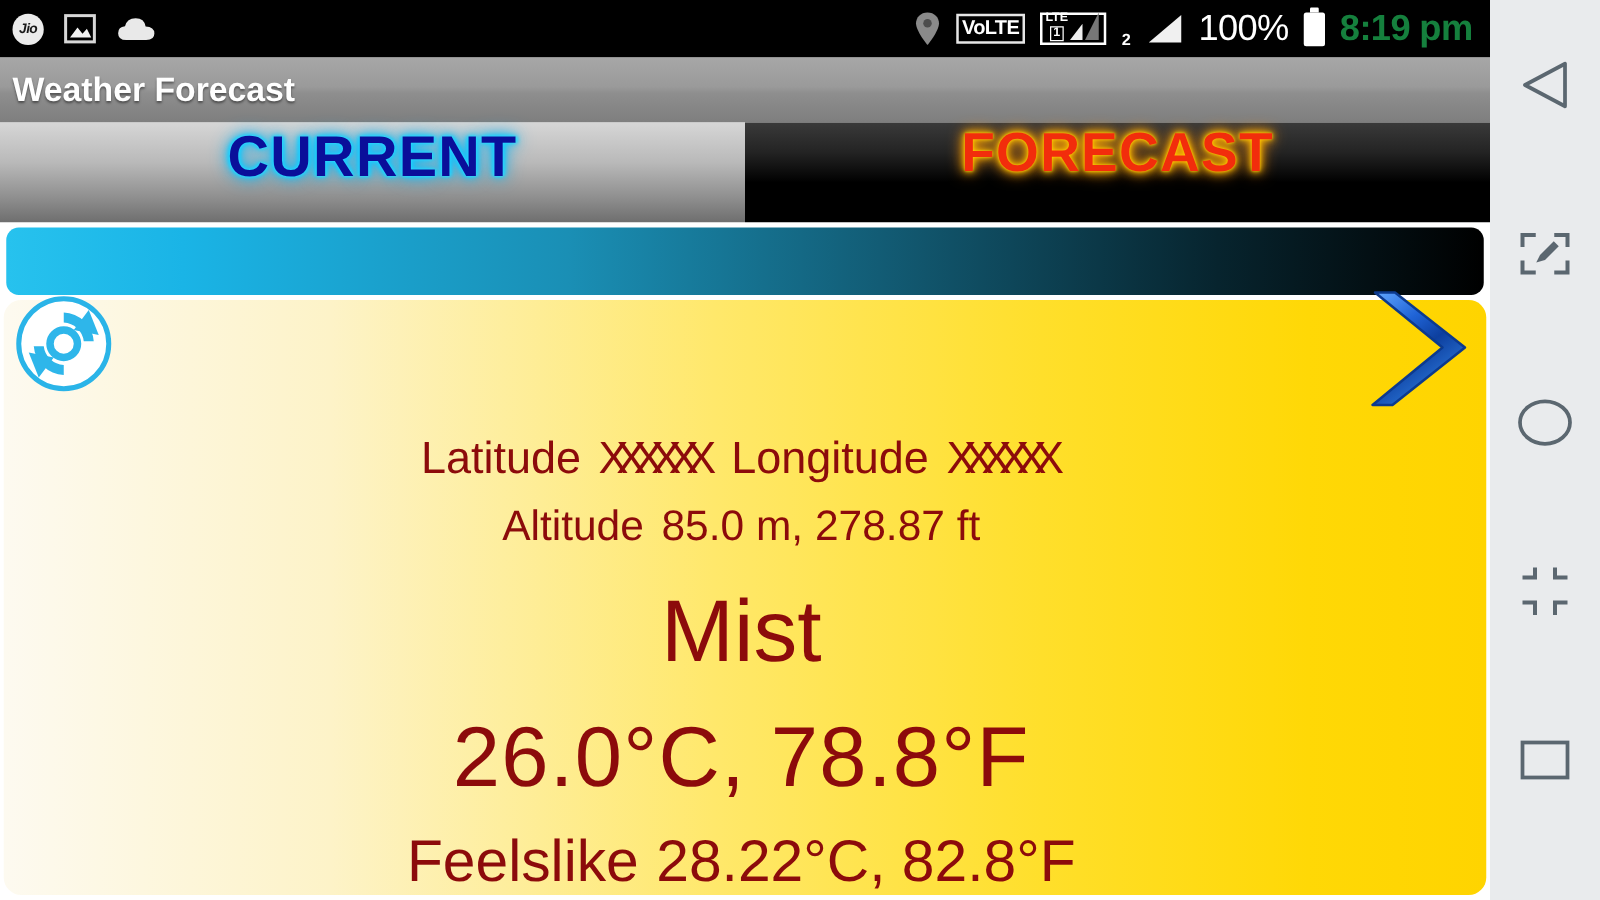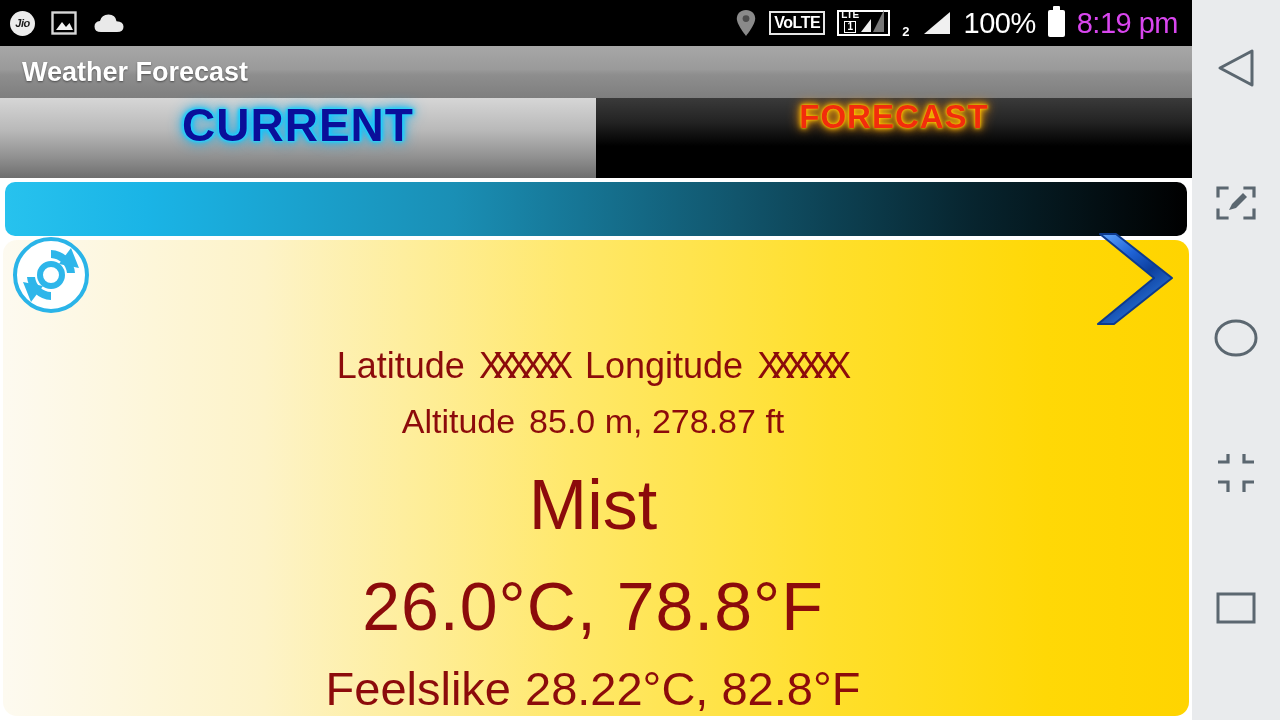--- a/index.html
+++ b/index.html
@@ -84,21 +84,21 @@
     height: 26px;
     box-sizing: border-box;
   }
   .lte-col { display: flex; flex-direction: column; align-items: center; justify-content: center; line-height: 1; text-align: center; }
   .lte-txt { color: #fff; font-size: 10px; font-weight: bold; }
   .lte-num {
     color: #fff; font-size: 10px; font-weight: bold;
     border: 1px solid #fff; padding: 0 2px; margin-top: 1px;
   }
   .sb-pct { color: #ffffff; font-size: 29px; font-weight: 500; letter-spacing: -0.5px; }
-  .sb-time { color: #d946ef; font-size: 29px; font-weight: 400; letter-spacing: -0.5px; }
+  .sb-time { color: #15803d; font-size: 29px; font-weight: 700; letter-spacing: -0.5px; }
   .battery {
     width: 17px; height: 27px;
     background: #ffffff;
     border-radius: 2px;
     position: relative;
   }
   .battery:before {
     content: "";
     position: absolute;
     top: -4px; left: 5px;
@@ -121,21 +121,21 @@
     width: 1192px;
     height: 52px;
     background: linear-gradient(to bottom, #a7a7a7 0%, #9a9a9a 45%, #8e8e8e 55%, #7e7e7e 100%);
     display: flex;
     align-items: center;
   }
   #titlebar .title-text {
     color: #ffffff;
     font-size: 27px;
     font-weight: bold;
-    padding-left: 22px;
+    padding-left: 10px;
     text-shadow: 0 1px 2px rgba(0,0,0,0.45);
   }
 
   
   #tabs {
     position: absolute;
     left: 0; top: 98px;
     width: 1192px;
     height: 80px;
     display: flex;
@@ -164,21 +164,21 @@
     text-shadow:
       0 0 2px #35e2ff,
       0 0 5px #19ccff,
       0 0 10px #15b9f5,
       0 0 16px #11a8e8,
       2px 0 3px #3fe4ff,
       -2px 0 3px #3fe4ff;
     font-family: "Liberation Sans", sans-serif;
   }
   .tab-label-forecast {
-    font-size: 33px;
+    font-size: 44px;
     font-weight: bold;
     letter-spacing: 1px;
     color: #f22d0c;
     text-shadow:
       0 0 2px #ffd000,
       0 0 5px #ffc400,
       0 0 9px #ffaa00,
       0 0 14px #ff8800;
     font-family: "Liberation Sans", sans-serif;
   }

